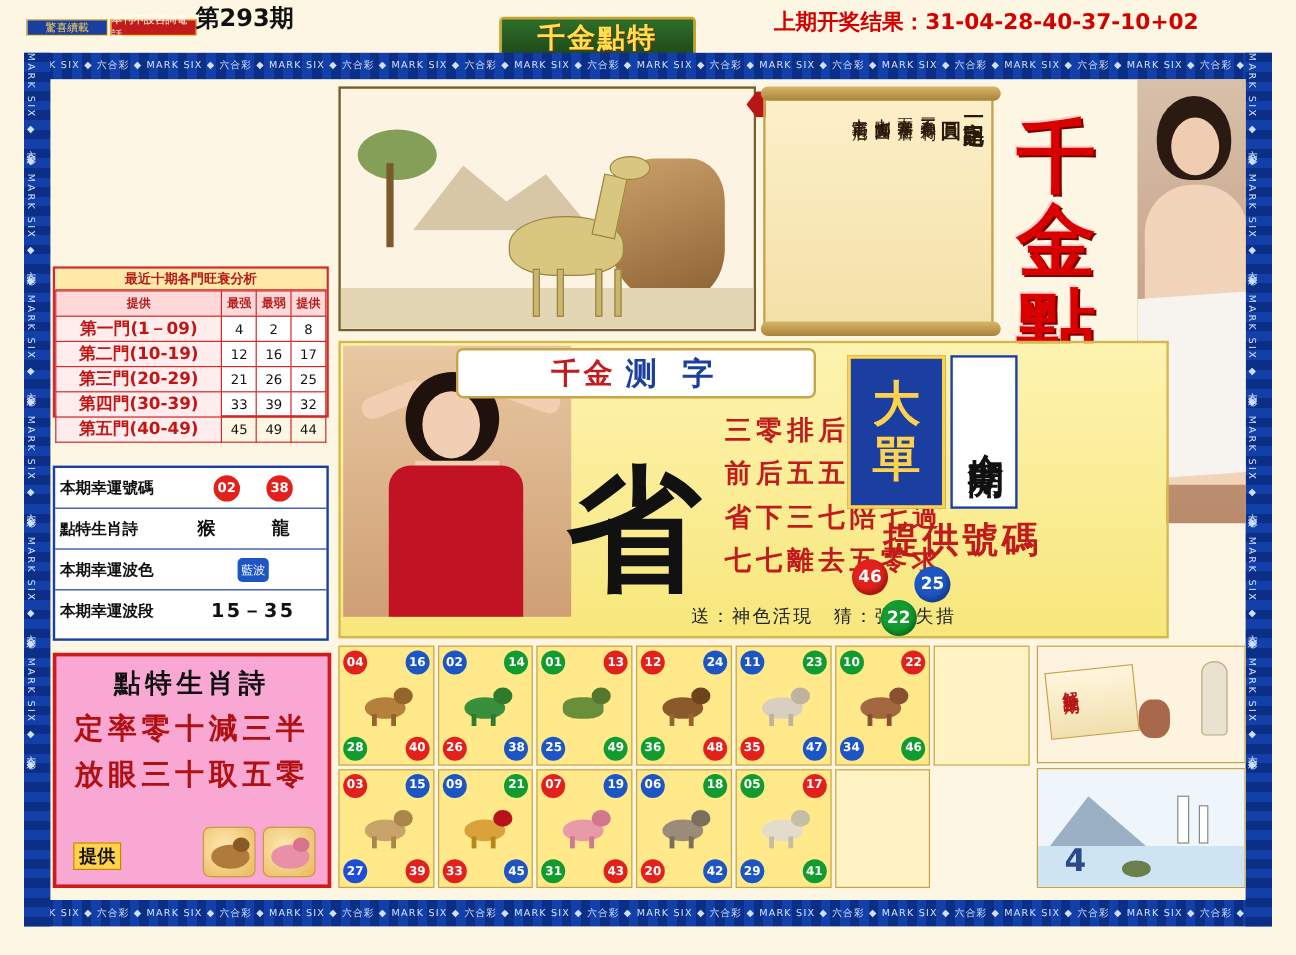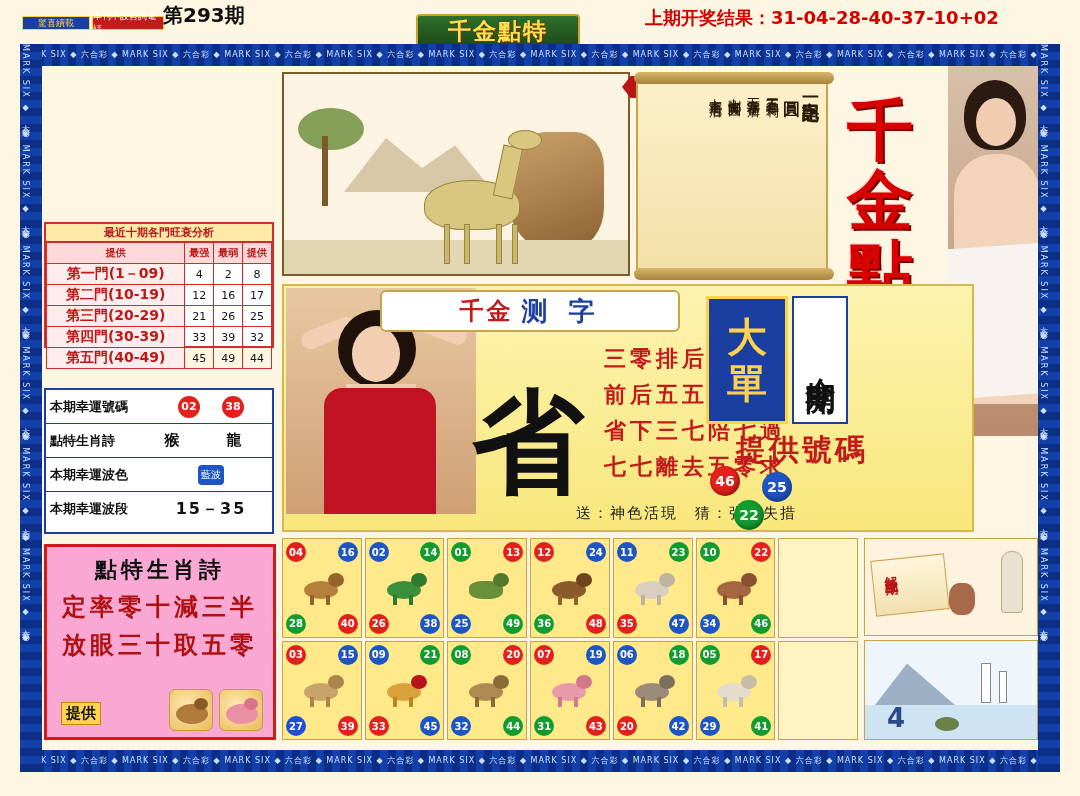--- a/index.html
+++ b/index.html
@@ -736,32 +736,20 @@
       <div class="num n3" style="background:#e2211c">33</div>
       <div class="num n4" style="background:#1d56c4">45</div>
       <div class="animal">
           <div class="ab" style="background:#d9a23a"></div>
           <div class="ah" style="background:#b8121b"></div>
           <div class="al1" style="background:#b8861b"></div>
           <div class="al2" style="background:#b8861b"></div>
         </div>
     </div>
     <div class="cell">
-      <div class="num n1" style="background:#129c2f">08</div>
-      <div class="num n2" style="background:#e2211c">20</div>
-      <div class="num n3" style="background:#1d56c4">32</div>
-      <div class="num n4" style="background:#129c2f">44</div>
-      <div class="animal">
-          <div class="ab" style="background:#b08a55"></div>
-          <div class="ah" style="background:#8c6a38"></div>
-          <div class="al1" style="background:#8c6a38"></div>
-          <div class="al2" style="background:#8c6a38"></div>
-        </div>
-    </div>
-    <div class="cell">
       <div class="num n1" style="background:#e2211c">07</div>
       <div class="num n2" style="background:#1d56c4">19</div>
       <div class="num n3" style="background:#129c2f">31</div>
       <div class="num n4" style="background:#e2211c">43</div>
       <div class="animal">
           <div class="ab" style="background:#e79aa8"></div>
           <div class="ah" style="background:#d2788c"></div>
           <div class="al1" style="background:#d2788c"></div>
           <div class="al2" style="background:#d2788c"></div>
         </div>

